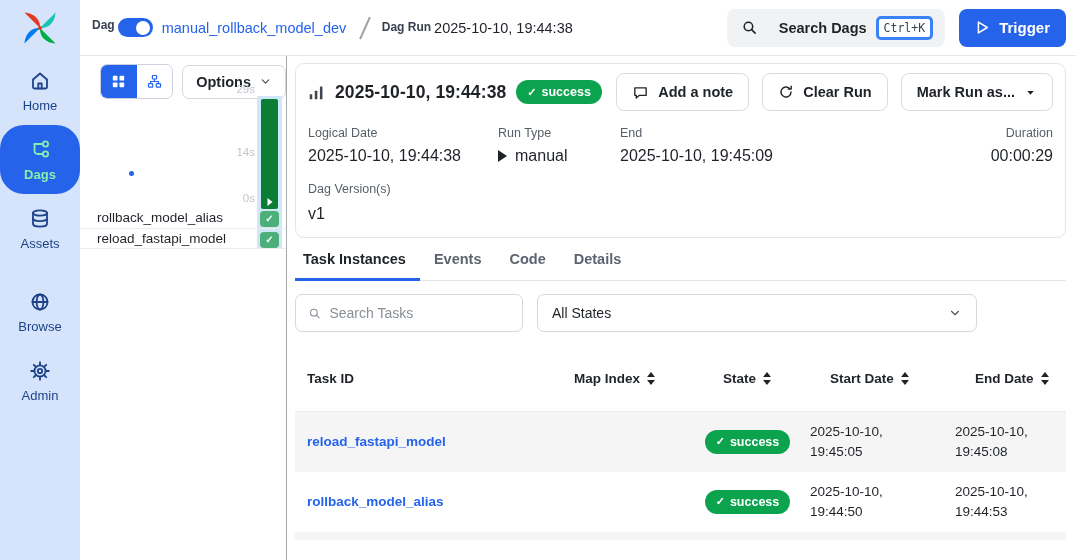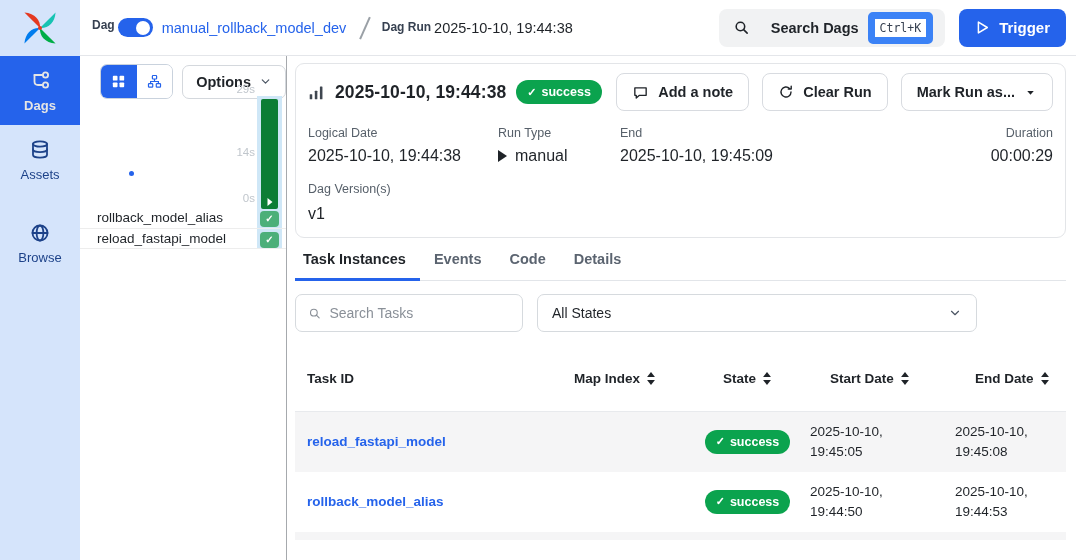--- a/index.html
+++ b/index.html
@@ -18,40 +18,40 @@
   *{box-sizing:border-box;margin:0;padding:0;}
   html,body{width:1076px;height:560px;overflow:hidden;}
   body{font-family:"Liberation Sans",sans-serif;color:var(--ink);background:#fff;font-size:14px;}
   .app{display:flex;width:1076px;height:560px;}
 
   
   .sidebar{width:80px;background:var(--sidebar-bg);display:flex;flex-direction:column;align-items:stretch;flex-shrink:0;}
   .logo-wrap{height:56px;display:flex;align-items:center;justify-content:center;}
   .nav-item{display:flex;flex-direction:column;align-items:center;gap:5px;padding:13px 0 12px;color:var(--sidebar-text);cursor:pointer;}
   .nav-item .nav-label{font-size:13px;font-weight:400;}
-  .nav-item.active{background:var(--accent);color:#e5e5e5;}
+  .nav-item.active{background:var(--accent);color:#86efac;border-radius:24px;}
   .nav-item.active .nav-label{font-weight:700;}
   .nav-gap{height:14px;}
   .nav-ic{width:24px;height:24px;stroke:currentColor;fill:none;stroke-width:1.8;stroke-linecap:round;stroke-linejoin:round;}
 
   
   .main{flex:1;display:flex;flex-direction:column;min-width:0;}
   .topbar{height:56px;display:flex;align-items:center;border-bottom:1px solid #e4e6ea;background:#fff;padding:0 10px 0 12px;flex-shrink:0;}
   .crumb-block{display:flex;flex-direction:row;gap:3px;}
   .crumb-label{font-size:12px;font-weight:700;color:#374151;}
   .dag-row{display:flex;align-items:center;gap:9px;}
   .toggle{width:35px;height:19px;border-radius:10px;background:var(--accent);position:relative;cursor:pointer;}
   .toggle::after{content:"";position:absolute;right:2.5px;top:2.5px;width:14px;height:14px;border-radius:50%;background:#fff;}
   .dag-link{color:var(--accent);font-size:14.5px;text-decoration:none;}
   .crumb-slash{width:1.5px;height:24px;background:#9aa0a6;transform:rotate(24deg);margin:0 16px 0 18px;}
   .runid{font-size:14.5px;color:var(--ink);}
   .topbar-right{margin-left:auto;display:flex;align-items:center;gap:14px;}
   .search-dags{display:flex;align-items:center;gap:9px;background:#f1f2f3;border:none;border-radius:8px;height:38px;padding:0 12px 0 14px;cursor:pointer;}
   .search-dags .sd-label{font-size:14.5px;font-weight:700;color:var(--ink);margin-left:12px;}
-  kbd{font-family:"DejaVu Sans Mono",monospace;font-size:11.5px;background:#fff;border:7px solid #3b82f6;border-radius:5px;padding:2px 5px;color:#374151;}
+  kbd{font-family:"DejaVu Sans Mono",monospace;font-size:11.5px;background:#fff;border:3px solid #3b82f6;border-radius:5px;padding:2px 5px;color:#374151;}
   .trigger-btn{display:flex;align-items:center;gap:9px;background:var(--accent);color:#fff;border:none;border-radius:8px;height:38px;padding:0 16px;font-size:15px;font-weight:700;cursor:pointer;}
 
   
   .content{flex:1;display:flex;min-height:0;}
   .grid-panel{width:207px;flex-shrink:0;border-right:1.5px solid #a6a9ad;position:relative;background:#fff;}
   .panel-controls{display:flex;align-items:center;gap:9px;padding:8px 0 0 20px;}
   .view-toggle{display:flex;border:1px solid #c9d2dd;border-radius:7px;overflow:hidden;}
   .vt-btn{width:37px;height:33px;display:flex;align-items:center;justify-content:center;background:#fff;border:none;cursor:pointer;color:var(--accent);}
   .vt-btn.active{background:var(--accent);color:#fff;}
   .options-btn{display:flex;align-items:center;gap:8px;height:34px;border:1px solid #d4d8dd;background:#fff;border-radius:7px;padding:0 13px;font-size:14.5px;font-weight:700;color:var(--ink);cursor:pointer;}
@@ -126,20 +126,27 @@
         <g transform="rotate(-45 24 24)">
           <path d="M24 24 L24 2 C31 10 30 19 24 24 Z" fill="#e43921"></path>
           <path d="M24 24 L46 24 C38 31 29 30 24 24 Z" fill="#17c3b2"></path>
           <path d="M24 24 L24 46 C17 38 18 29 24 24 Z" fill="#00ad46"></path>
           <path d="M24 24 L2 24 C10 17 19 18 24 24 Z" fill="#017cee"></path>
         </g>
         <circle cx="24" cy="24" r="2" fill="#e43921"></circle>
       </svg>
     </div>
 
+    <div class="nav-item">
+      <svg class="nav-ic" viewBox="0 0 24 24">
+        <path d="M5 10.5 L12 4.5 L19 10.5 V18 a1.5 1.5 0 0 1 -1.5 1.5 h-11 A1.5 1.5 0 0 1 5 18 Z"></path>
+        <path d="M10.3 19.5 v-5 h3.4 v5"></path>
+      </svg>
+      <span class="nav-label">Home</span>
+    </div>
 
     <div class="nav-item active">
       <svg class="nav-ic" viewBox="0 0 24 24">
         <circle cx="17.5" cy="6" r="2.6"></circle>
         <circle cx="17.5" cy="16" r="2.6"></circle>
         <path d="M6.5 6 H14.9"></path>
         <path d="M6.5 6 V12.5 C6.5 14.6 7.9 16 10 16 H14.9"></path>
       </svg>
       <span class="nav-label">Dags</span>
     </div>
@@ -157,20 +164,28 @@
 
     <div class="nav-item">
       <svg class="nav-ic" viewBox="0 0 24 24">
         <circle cx="12" cy="12" r="7.5"></circle>
         <ellipse cx="12" cy="12" rx="3.4" ry="7.5"></ellipse>
         <path d="M4.5 12 H19.5"></path>
       </svg>
       <span class="nav-label">Browse</span>
     </div>
 
+    <div class="nav-item">
+      <svg class="nav-ic" viewBox="0 0 24 24">
+        <circle cx="12" cy="12" r="5.6"></circle>
+        <circle cx="12" cy="12" r="2.2"></circle>
+        <path d="M12 3.2 V6.4 M12 17.6 V20.8 M3.2 12 H6.4 M17.6 12 H20.8 M5.8 5.8 L8 8 M16 16 L18.2 18.2 M18.2 5.8 L16 8 M8 16 L5.8 18.2"></path>
+      </svg>
+      <span class="nav-label">Admin</span>
+    </div>
 
   </nav>
 
   <div class="main">
 
     <header class="topbar">
       <div class="crumb-block">
         <span class="crumb-label">Dag</span>
         <div class="dag-row">
           <div class="toggle"></div>

